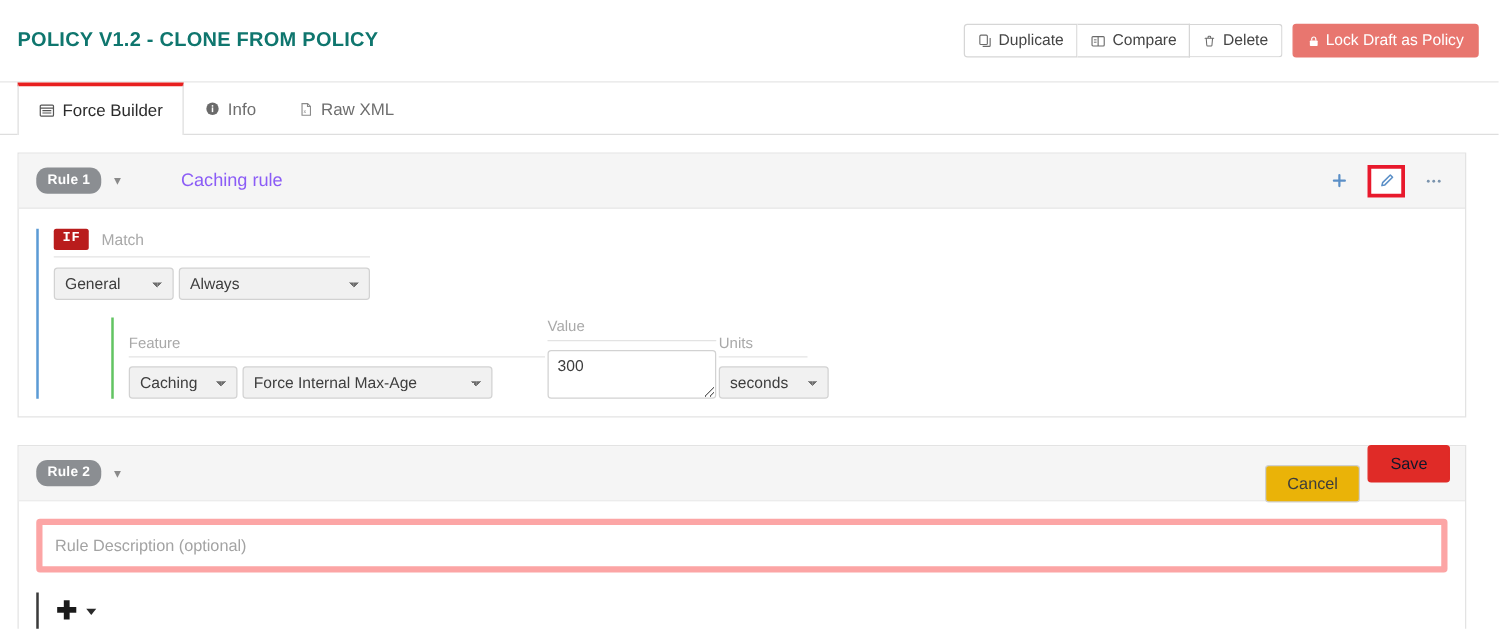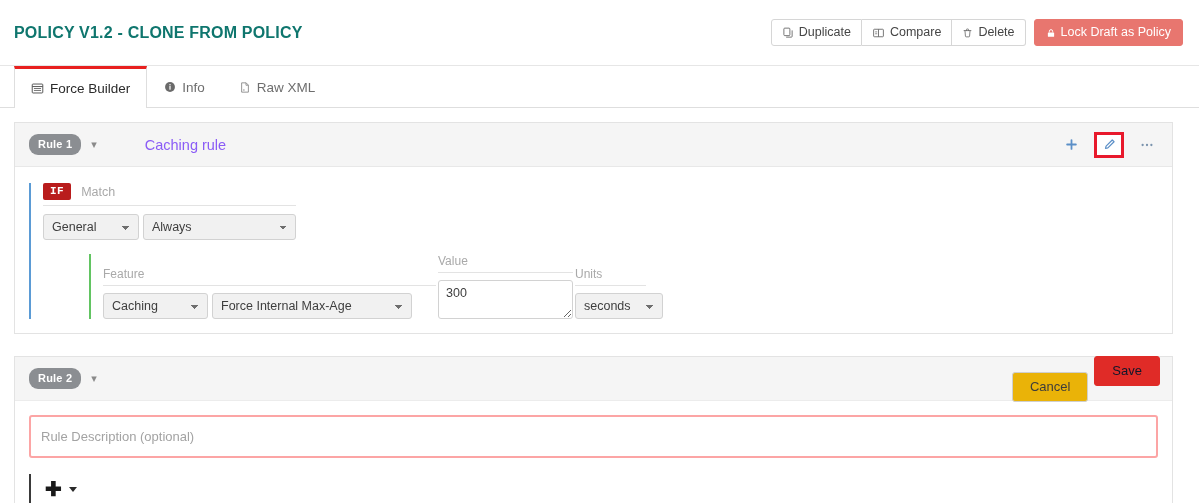--- a/index.html
+++ b/index.html
@@ -265,21 +265,21 @@
     cursor: pointer;
   }
   .desc-wrap { padding: 14px 14px 0 14px; }
   input.desc {
     width: 100%;
     height: 43px;
     font-size: 13px;
     font-family: "Liberation Sans", sans-serif;
     color: #3e3e3e;
     background: #ffffff;
-    border: 2px solid #fca5a5;
+    border: 5px solid #fca5a5;
     border-radius: 3px;
     padding: 0 10px;
   }
   input.desc::placeholder { color: #a3a3a3; }
 
   .add-bar {
     margin: 16px 14px 14px 14px;
     border-left: 2px solid #3a3a3a;
     padding: 4px 0 4px 14px;
     display: flex;
@@ -441,21 +441,21 @@
             <option>Always</option>
           </select>
         </div>
 
         <div class="feature-group">
           <div class="fields">
 
             <div class="field" style="width:333px">
               <span class="field-label">Feature</span>
               <span class="pair">
-                <select class="sel" style="width:105px">
+                <select class="sel" style="width:87px">
                   <option>Caching</option>
                 </select>
                 <select class="sel" style="width:200px">
                   <option>Force Internal Max-Age</option>
                 </select>
               </span>
             </div>
 
 
             <div class="field" style="width:135px">

